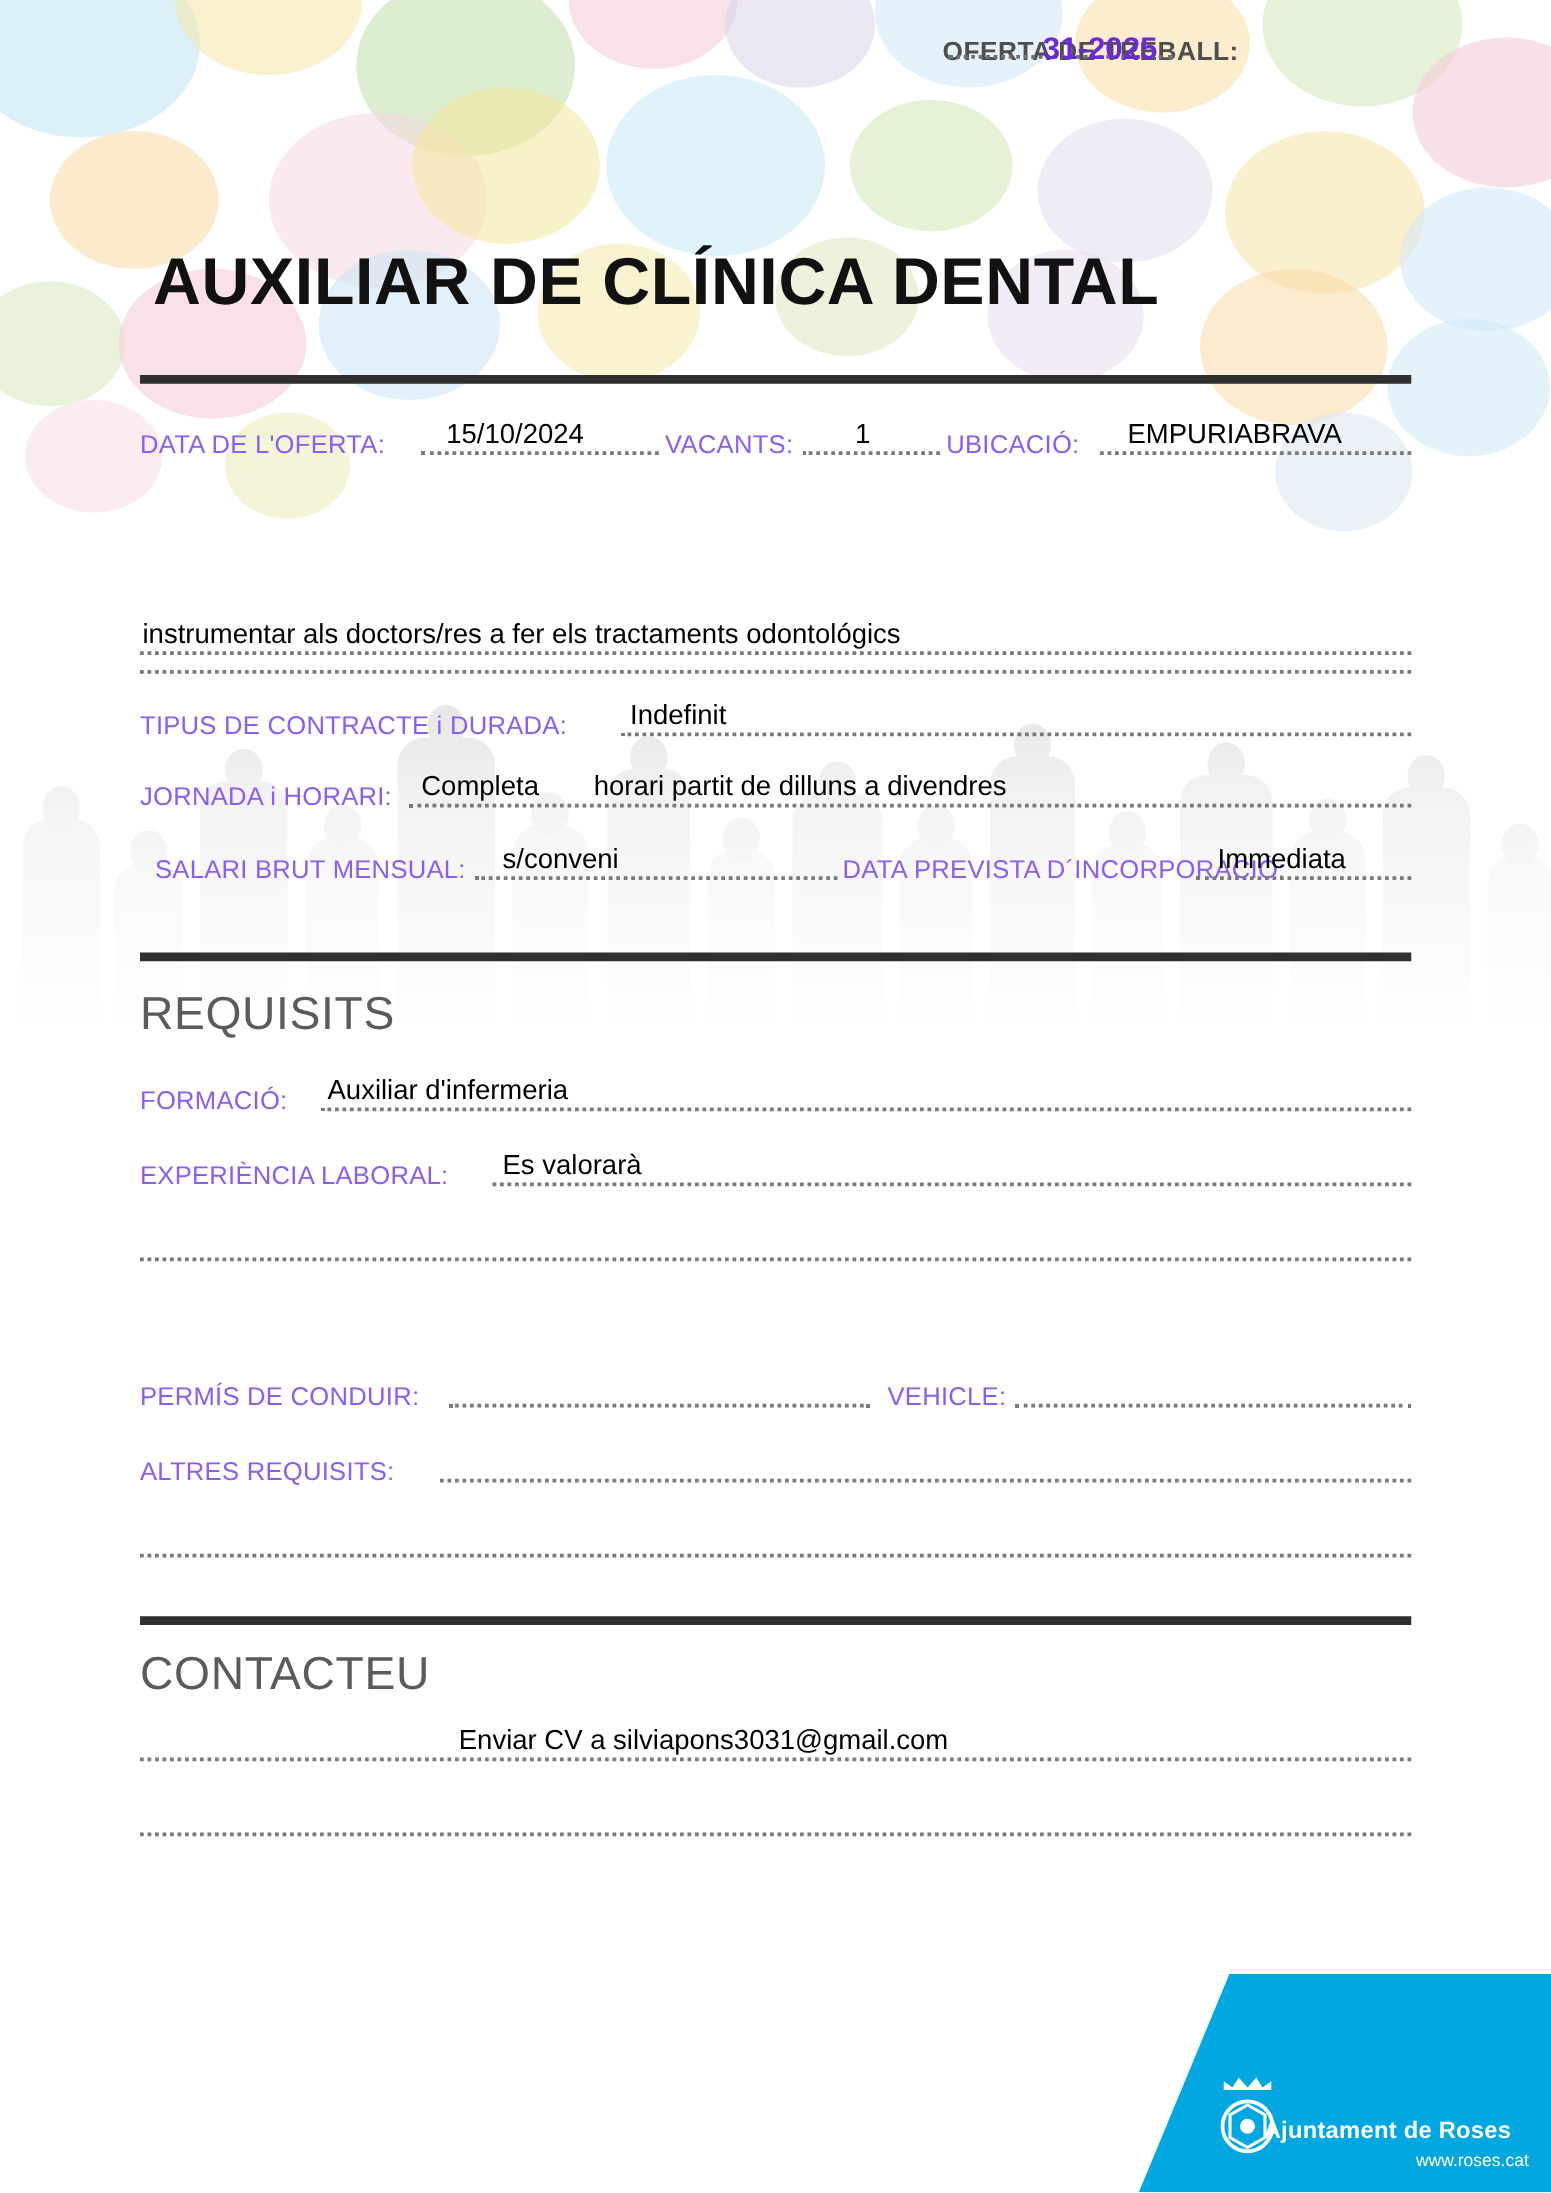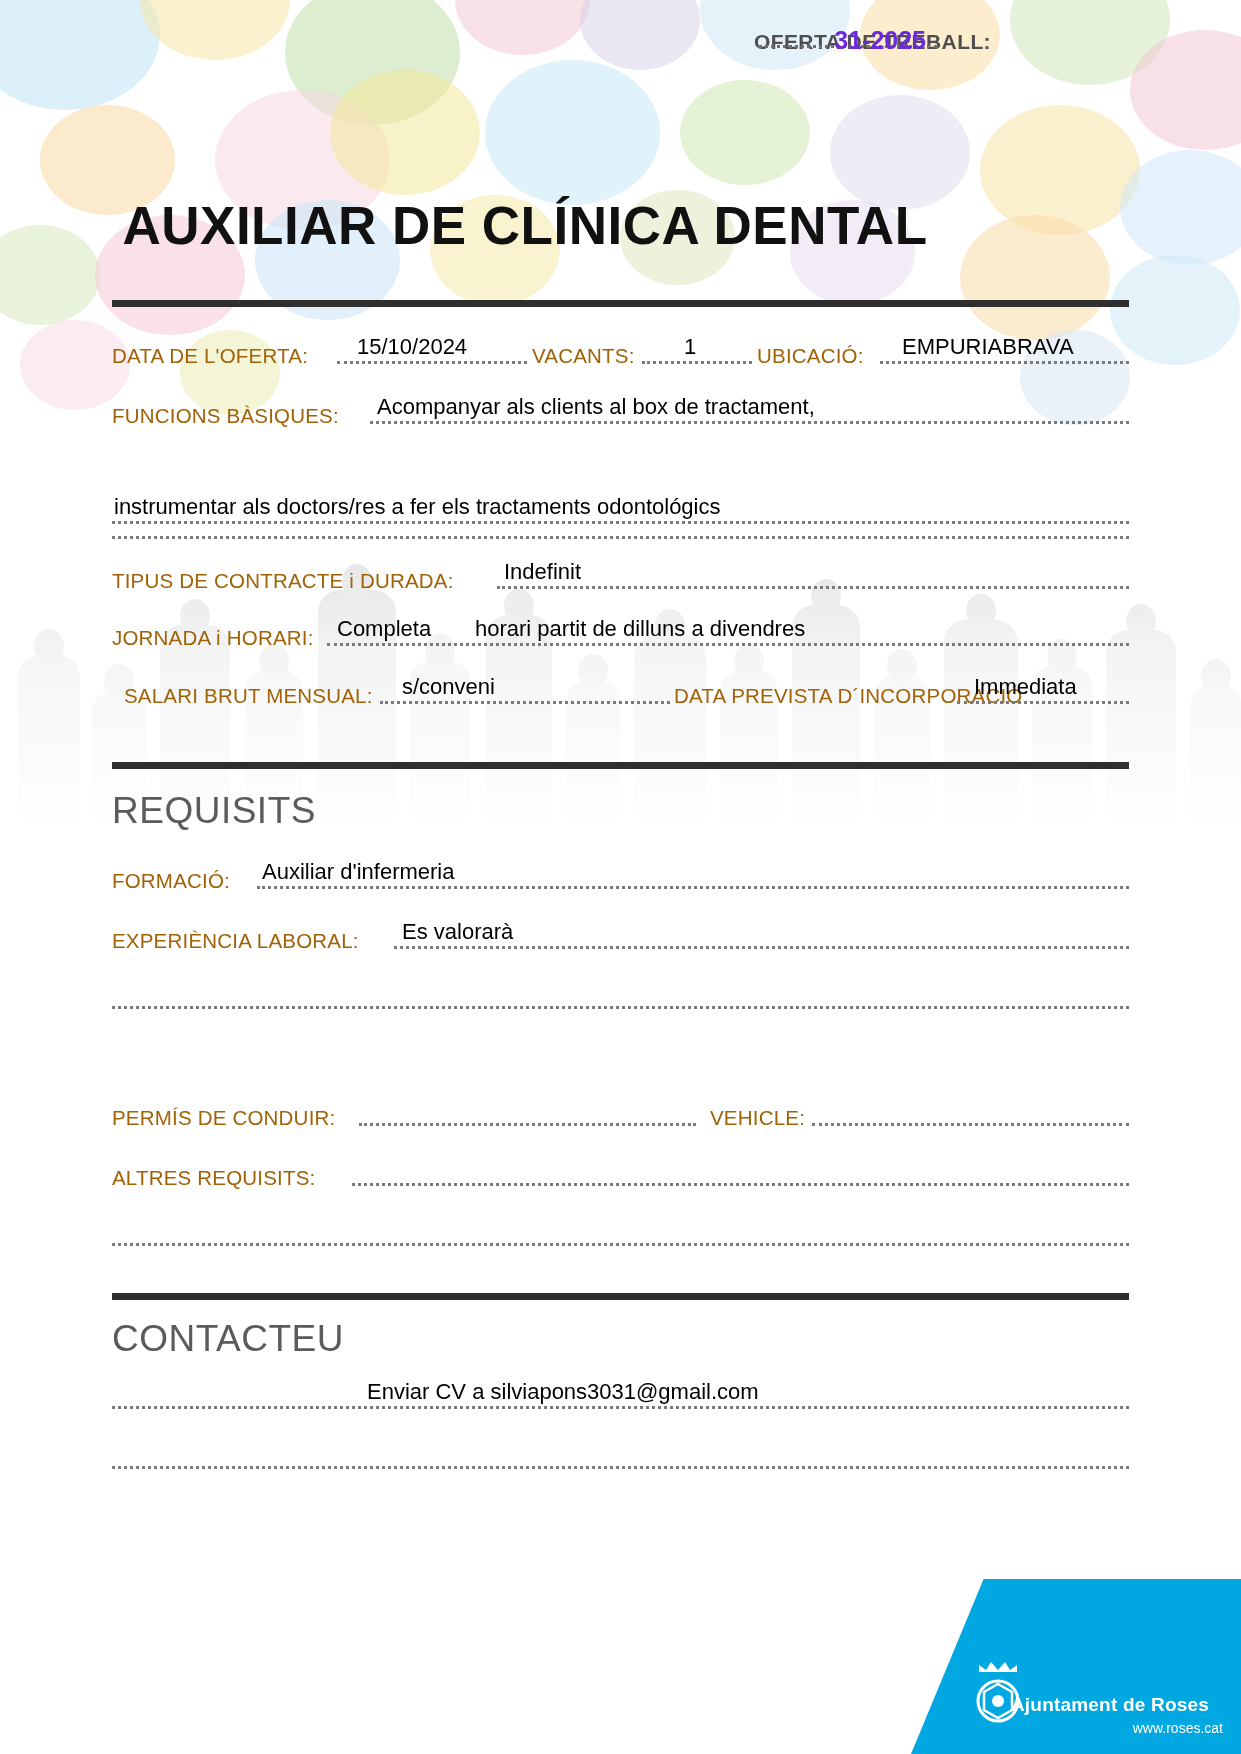--- a/index.html
+++ b/index.html
@@ -131,21 +131,21 @@
   #rule-3 { top: 1293px; }
 
   .field-row {
     position: absolute;
     left: 112px;
     width: 1017px;
     height: 40px;
   }
   .lbl {
     font-size: 20.5px;
-    color: #a16207;
+    color: #8b5cf6;
     letter-spacing: .2px;
     white-space: nowrap;
     position: absolute;
     bottom: 2px;
   }
   .dotline {
     position: absolute;
     bottom: 6px;
     border-bottom: 3px dotted #7a7a7a;
     height: 0;
@@ -315,25 +315,20 @@
 
     <span class="lbl" style="left:420px;">VACANTS:</span>
     <span class="dotline" style="left:530px; width:110px;"></span>
     <span class="val" style="left:572px;">1</span>
 
     <span class="lbl" style="left:645px;">UBICACIÓ:</span>
     <span class="dotline" style="left:768px; width:249px;"></span>
     <span class="val" style="left:790px;">EMPURIABRAVA</span>
   </div>
 
-  <div class="field-row" style="top:390px;">
-    <span class="lbl" style="left:0;">FUNCIONS BÀSIQUES:</span>
-    <span class="dotline" style="left:258px; width:759px;"></span>
-    <span class="val" style="left:265px;">Acompanyar als clients al box de tractament,</span>
-  </div>
   <div class="field-row" style="top:444px;margin-top:46px;">
     <span class="dotline" style="left:0; width:1017px;"></span>
     <span class="val" style="left:2px;">instrumentar als doctors/res a fer els tractaments odontológics</span>
   </div>
   <div class="field-row" style="top:505px;">
     <span class="dotline" style="left:0; width:1017px;"></span>
   </div>
 
   <div class="field-row" style="top:555px;">
     <span class="lbl" style="left:0;">TIPUS  DE CONTRACTE i DURADA:</span>

